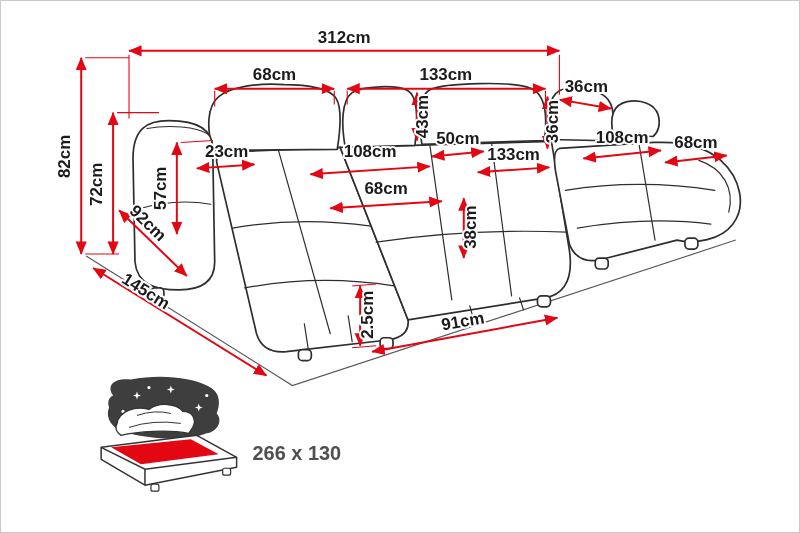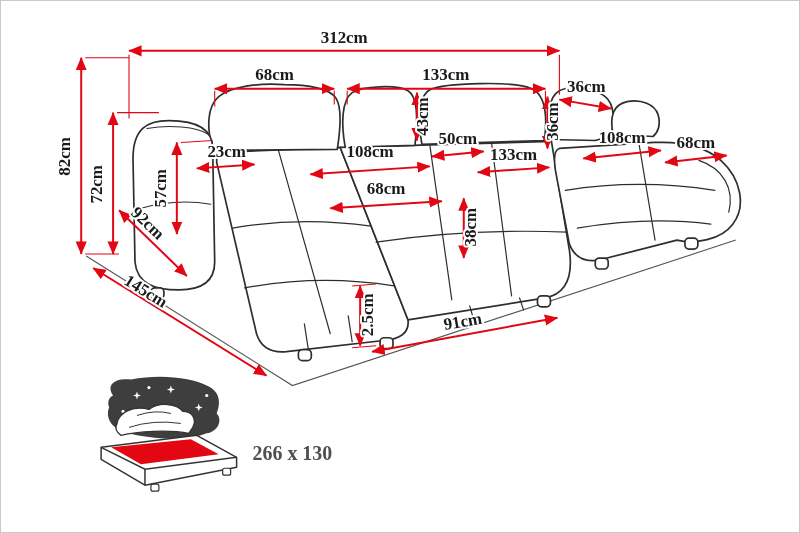--- a/index.html
+++ b/index.html
@@ -2,21 +2,21 @@
 <html><head>
 <meta charset="utf-8">
 <style>
   html,body{margin:0;padding:0;background:#ffffff;}
   .frame{
     position:relative;
     width:800px;height:533px;
     box-sizing:border-box;
     border:1px solid #c9c9c9;
     background:#ffffff;
-    font-family:Liberation Serif, serif;
+    font-family:Liberation Sans, sans-serif;
     overflow:hidden;
   }
   svg{display:block;}
   .sofa{fill:#ffffff;stroke:#2e2e2e;stroke-width:1.7;stroke-linejoin:round;stroke-linecap:round;}
   .seam{fill:none;stroke:#2e2e2e;stroke-width:1.2;stroke-linecap:round;}
   .thin{fill:none;stroke:#555555;stroke-width:1.1;}
   .dim{stroke:#e30613;stroke-width:2;fill:none;}
   .wit{stroke:#e30613;stroke-width:1.1;fill:none;}
   .dim-label{
     font-size:17px;font-weight:600;fill:#1b1b1b;

